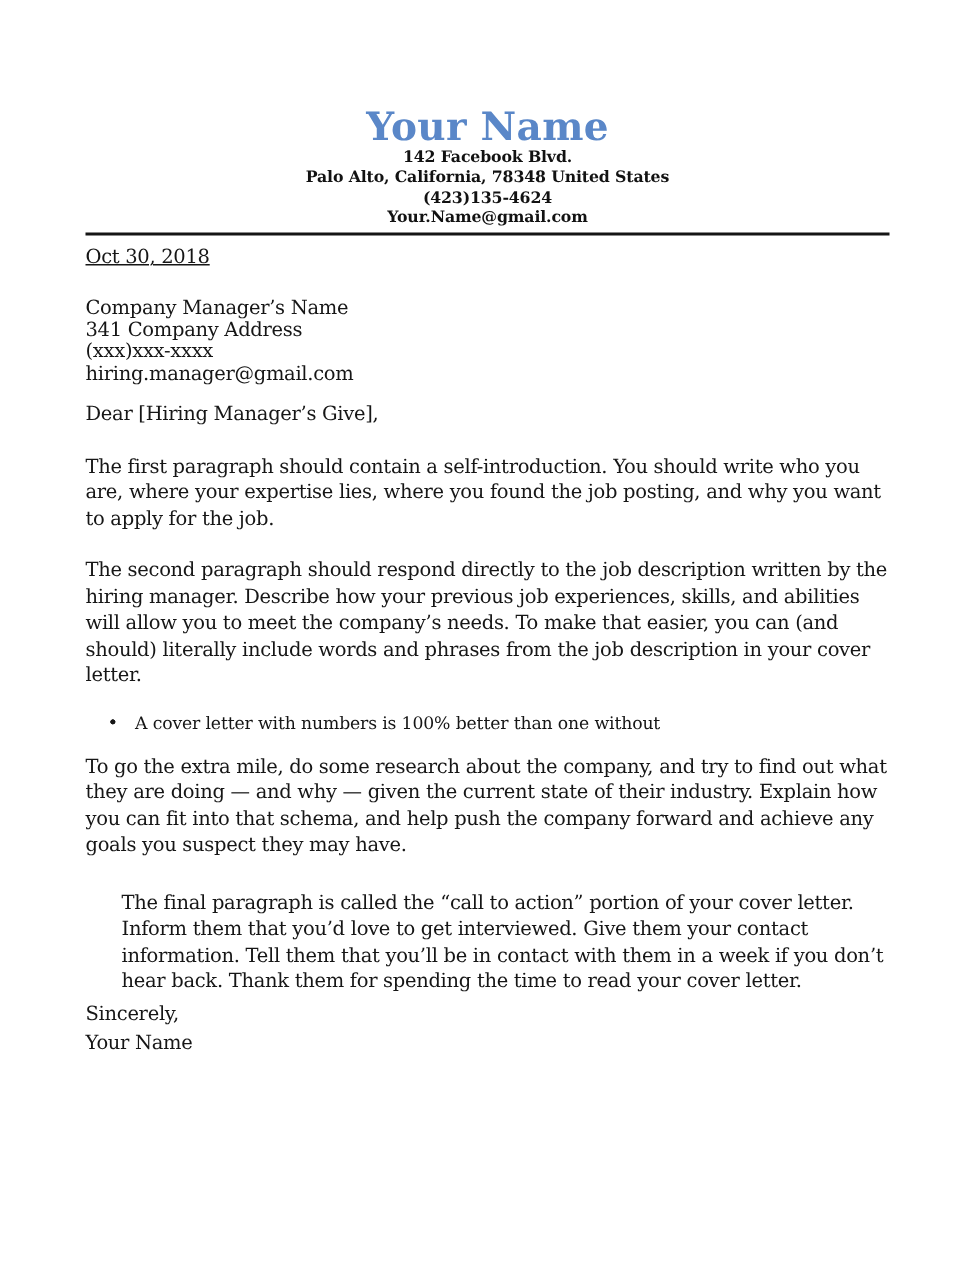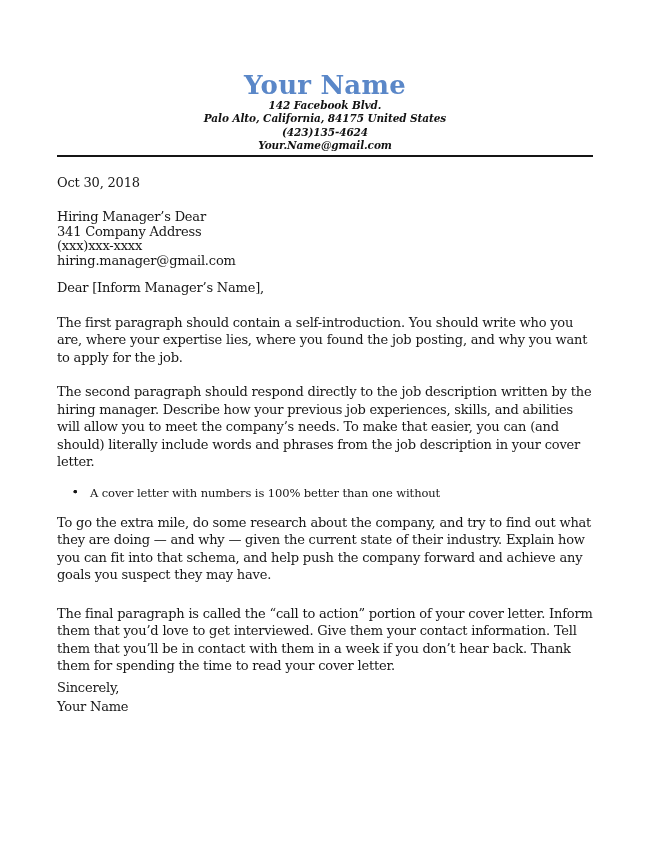--- a/index.html
+++ b/index.html
@@ -33,37 +33,37 @@
     color: var(--accent, #5a87c8);
     letter-spacing: 0.2px;
   }
   .contact {
     margin-top: 1px;
     font-size: 10.5px;
     font-weight: bold;
     line-height: 13.3px;
     letter-spacing: -0.1px;
     color: #121212;
-    font-style: italic;
   }
   .header-rule {
     border: none;
     border-top: 2px solid #151515;
     margin: 3px 0 0 0;
   }
   
   .letter-body {
     font-size: 13px;
     line-height: 17.5px;
     letter-spacing: -0.2px;
     text-align: left;
   }
   .date-line {
-    margin-top: 17px;
+    margin-top: 6px;
     line-height: 17px;
+    text-decoration: underline;
   }
   .recipient {
     margin-top: 19px;
     line-height: 14.5px;
   }
   .salutation {
     margin: 11px 0 0 0;
   }
   .para {
     margin: 17px 0 0 0;
@@ -84,56 +84,57 @@
     position: absolute;
     left: 15px;
     top: -1px;
     font-size: 11px;
   }
   .para-after-bullets {
     margin-top: 13px;
   }
   .para-final {
     margin-top: 21px;
+    margin-left: 24px;
   }
   .closing {
     margin-top: 4px;
   }
   .signature {
     margin-top: 2px;
   }
 </style>
 </head>
 <body>
 
 <div class="page">
 
   <header class="letter-header">
     <h1 class="name-title">Your Name</h1>
     <div class="contact">
       <div class="contact-line">142 Facebook Blvd.</div>
-      <div class="contact-line">Palo Alto, California, 84175 United States</div>
+      <div class="contact-line">Palo Alto, California, 78348 United States</div>
       <div class="contact-line">(423)135-4624</div>
       <div class="contact-line">Your.Name@gmail.com</div>
     </div>
     <hr class="header-rule">
   </header>
 
   <main class="letter-body">
 
     <div class="date-line">Oct 30, 2018</div>
 
     <div class="recipient">
-      <div>Hiring Manager’s Dear</div>
+      <div>Company Manager’s Name</div>
       <div>341 Company Address</div>
       <div>(xxx)xxx-xxxx</div>
       <div>hiring.manager@gmail.com</div>
     </div>
 
-    <p class="salutation">Dear [Inform Manager’s Name],</p>
+    <p class="salutation">Dear [Hiring Manager’s Give],</p>
 
     <p class="para">The first paragraph should contain a self-introduction. You should write who you are, where your expertise lies, where you found the job posting, and why you want to apply for the job.</p>
 
     <p class="para">The second paragraph should respond directly to the job description written by the hiring manager. Describe how your previous job experiences, skills, and abilities will allow you to meet the company’s needs. To make that easier, you can (and should) literally include words and phrases from the job description in your cover letter.</p>
 
     <ul class="bullet-list">
       <li>
         <span class="dot">•</span>
       </li>
       <li>

